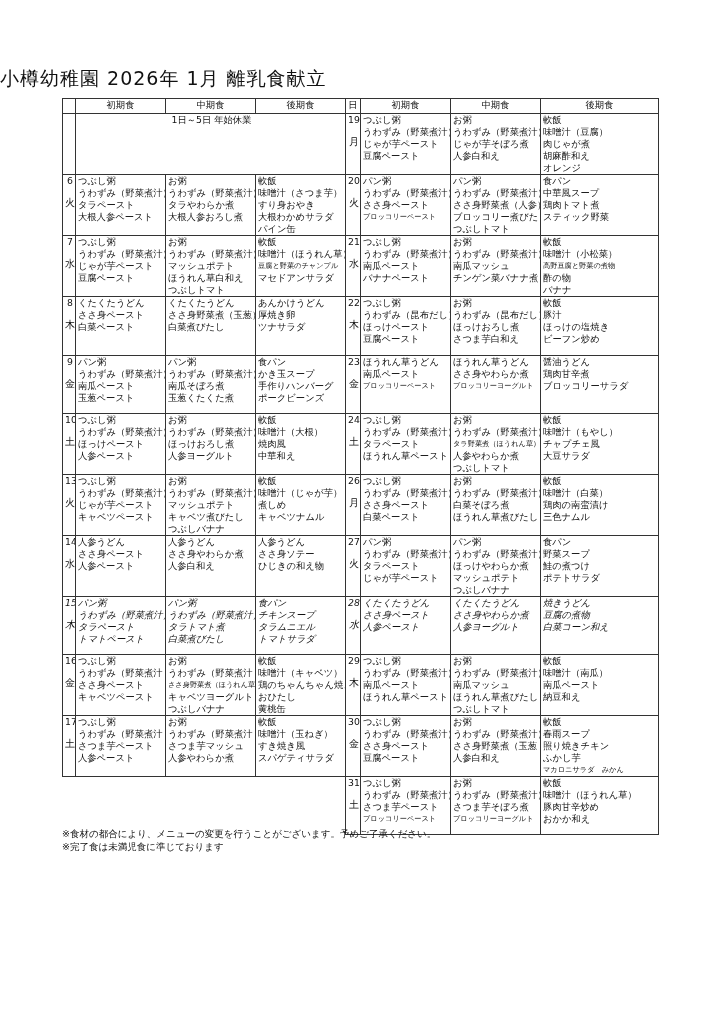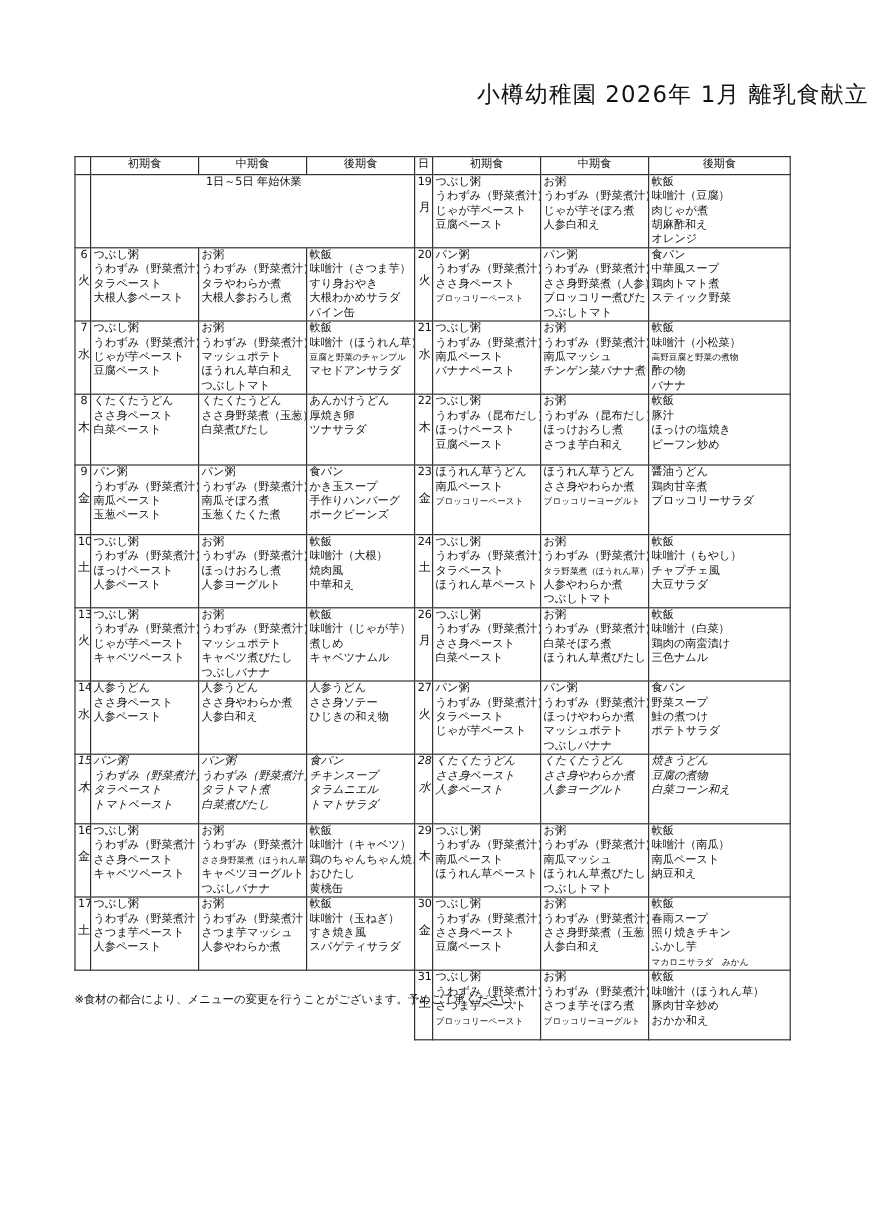--- a/index.html
+++ b/index.html
@@ -1,18 +1,18 @@
 <!DOCTYPE html>
 <html><head>
 <meta charset="utf-8">
 <style>
   html,body{margin:0;padding:0;background:#fff;}
   body{width:724px;height:1024px;position:relative;font-family:"DejaVu Sans","Liberation Sans",sans-serif;color:#111;}
-  .title{position:absolute;top:66px;left:0;width:724px;text-align:right;font-size:19px;letter-spacing:1px;}
-  table.menu{position:absolute;top:98px;left:62px;width:490px;border-collapse:collapse;table-layout:fixed;margin-top:32px;}
+  .title{position:absolute;top:66px;left:0;width:724px;text-align:left;font-size:19px;letter-spacing:1px;}
+  table.menu{position:absolute;top:98px;left:62px;width:490px;border-collapse:collapse;table-layout:fixed;}
   table.menu td, table.menu th{border:1px solid #333;padding:0 0 0 2px;vertical-align:top;font-size:9.3px;line-height:12px;font-weight:normal;white-space:nowrap;overflow:hidden;}
   table.menu th{text-align:center;height:14px;padding:0;}
   td.day{text-align:center;vertical-align:middle;padding:0;font-size:9px;line-height:12px;}
   td.day .wd{display:block;margin-top:10px;font-size:10px;}
   .line{display:block;}
   .small{font-size:7.2px;}
   tr.r{height:59px;}
   td.holiday{text-align:center;vertical-align:middle;font-size:13px;}
   td.empty{border:none !important;}
   .notes{position:absolute;top:828px;left:62px;font-size:9.5px;line-height:12.5px;font-weight:normal;}
@@ -559,13 +559,14 @@
           <span class="line">味噌汁（ほうれん草）</span>
           <span class="line">豚肉甘辛炒め</span>
           <span class="line">おかか和え</span>
         </td>
       </tr>
     </tbody>
 </table>
 
 <div class="notes">
   <div>※食材の都合により、メニューの変更を行うことがございます。予めご了承ください。</div>
+  <div>※完了食は未満児食に準じております</div>
 </div>
 
 </body></html>

